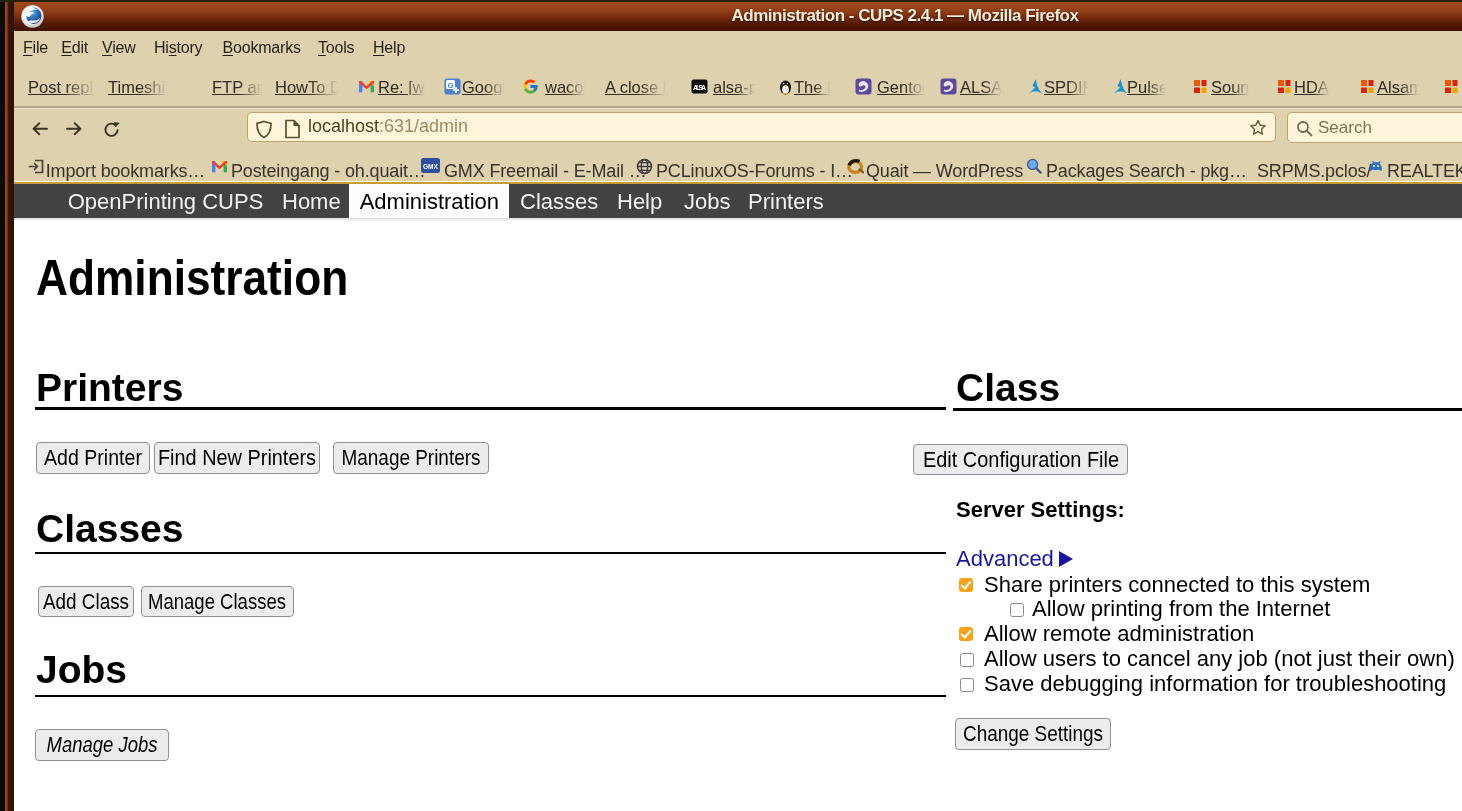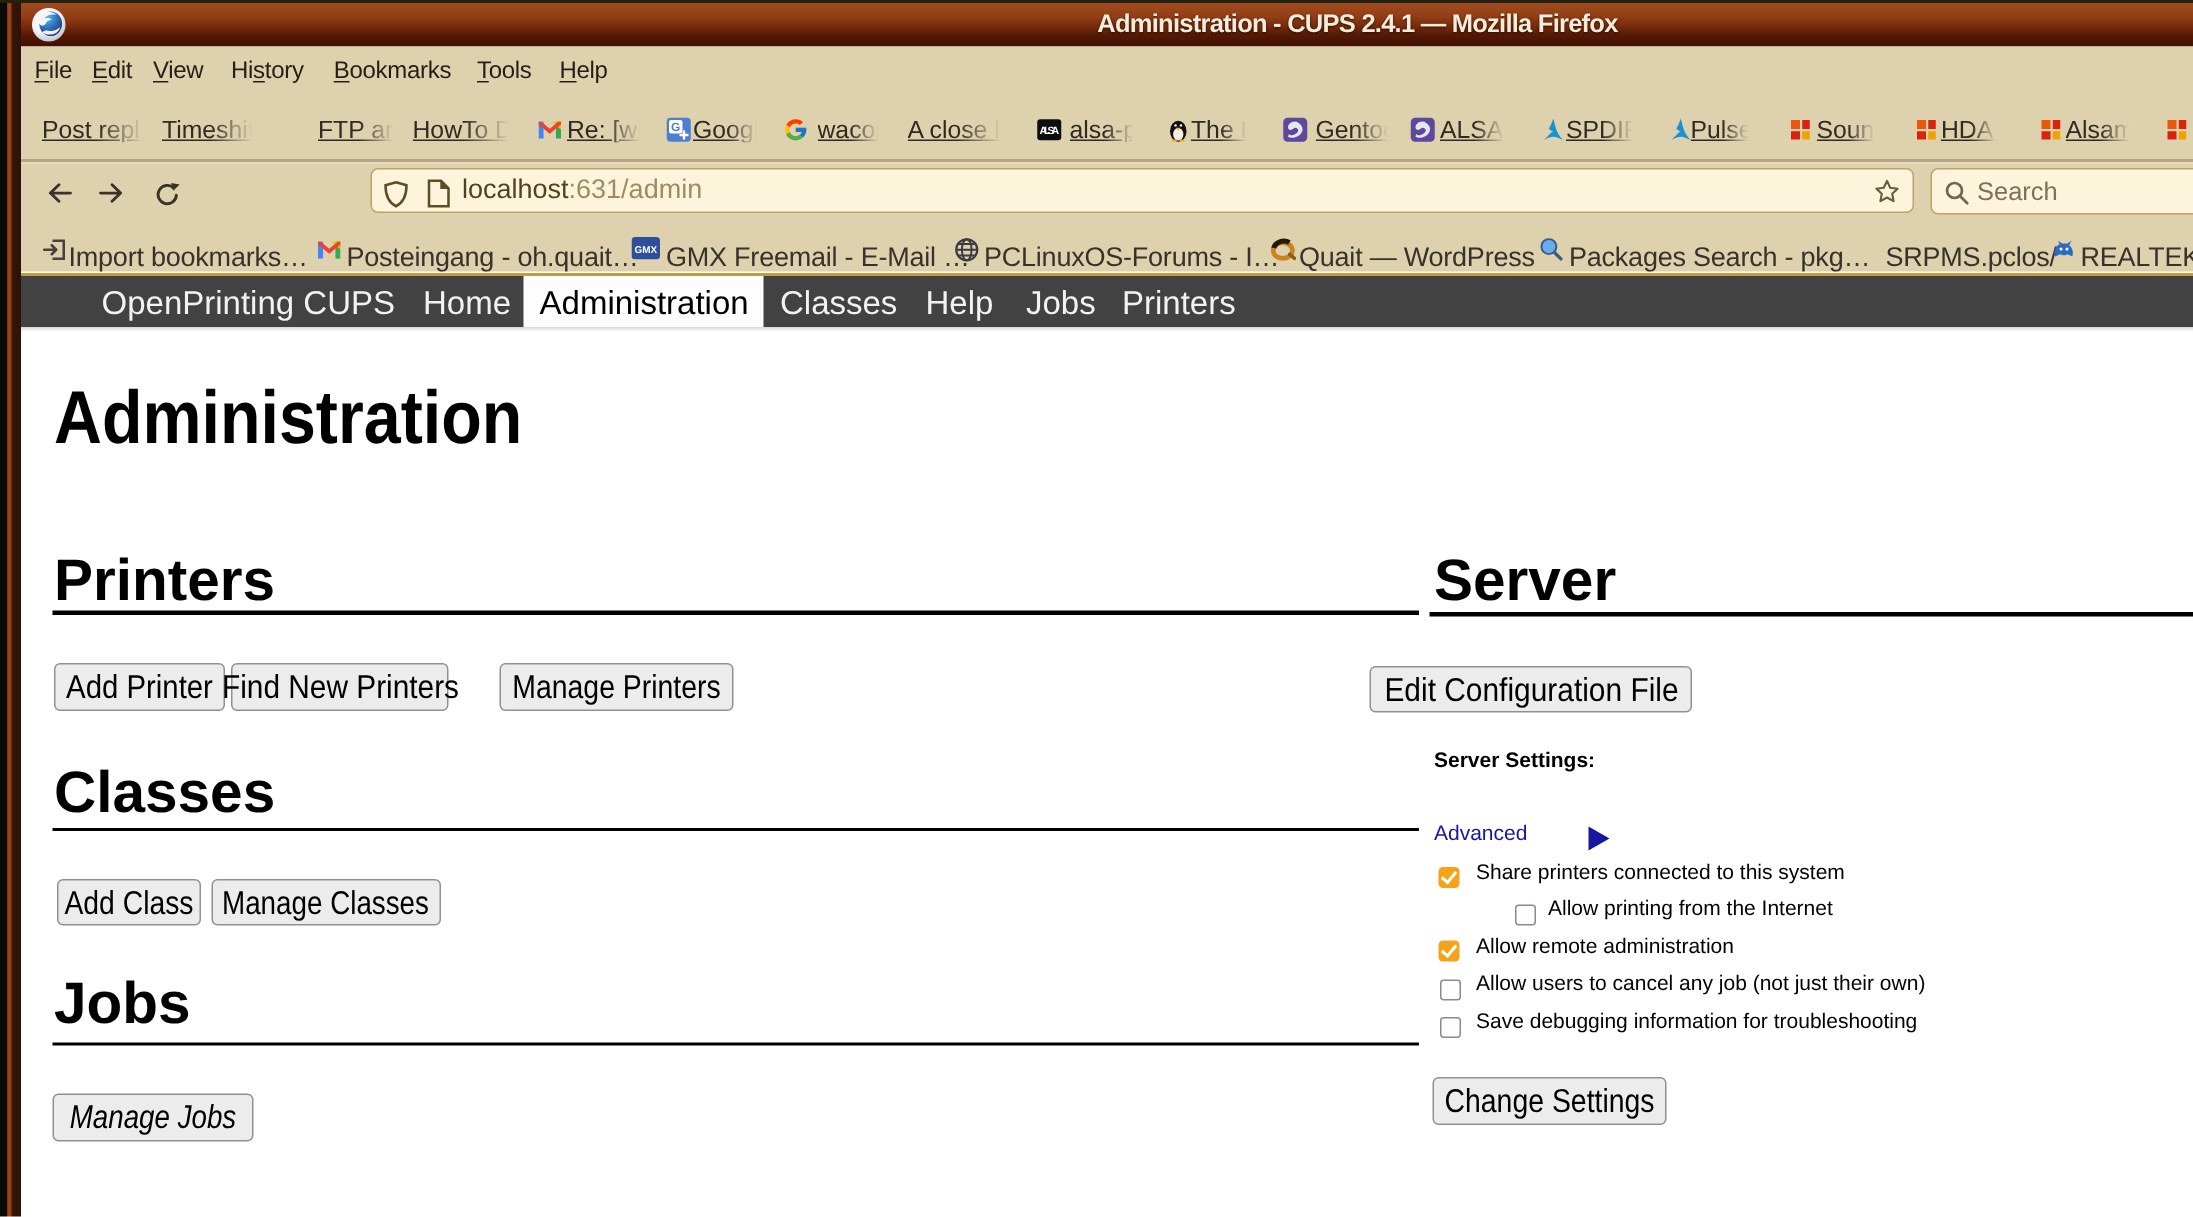--- a/index.html
+++ b/index.html
@@ -46,21 +46,21 @@
 #cnav-active span { position:absolute; left:10.7px; top:6.7px; font-size:22px; line-height:1; color:#000; white-space:nowrap; }
 
 .h1 { position:absolute; left:36px; top:252.8px; font-size:50px; font-weight:bold; line-height:1;
   color:#000; transform:scaleX(0.885); transform-origin:0 0; white-space:nowrap; }
 .h2 { position:absolute; font-size:39px; font-weight:bold; line-height:1; color:#000; white-space:nowrap; }
 .hr { position:absolute; height:2.5px; background:#000; }
 .btn { position:absolute; height:31.5px; background:#ececec; border:1px solid #8f8f9b;
   border-radius:4px; color:#000; text-align:center;padding-left:44px; }
 .btn span { position:absolute; left:50%; top:0; font-size:22px; line-height:29.5px;
   transform:translateX(-50%) scaleX(var(--k,0.88)); white-space:nowrap; }
-.body22 { position:absolute; font-size:14px; line-height:1; color:#000; white-space:nowrap; }
+.body22 { position:absolute; font-size:22px; line-height:1; color:#000; white-space:nowrap; }
 .bold { font-weight:bold; }
 .link { color:#16169e; }
 .cb { position:absolute; border-radius:3px; }
 .cb.on { width:14px; height:14px; background:#f6a21a; }
 .cb.on:after { content:""; position:absolute; left:4.4px; top:1.4px; width:4.4px; height:8px;
   border:solid #fff; border-width:0 2.3px 2.3px 0; transform:rotate(40deg); }
 .cb.off { width:14px; height:14px; background:#fdfdfd; border:1.6px solid #8a8a96; border-radius:2.5px; }
 .tri { position:absolute; width:0; height:0; border-left:14px solid #16169e;
   border-top:8.5px solid transparent; border-bottom:8.5px solid transparent; }
 svg { display:block; }
@@ -332,21 +332,21 @@
 <div class="cnav" style="left:748px;">Printers</div>
 
 <div id="content">
 <div class="h1">Administration</div>
 
 <div class="h2" style="left:36px;top:367.8px;">Printers</div>
 <div class="hr" style="left:35px;top:407px;width:910.5px;"></div>
 <div class="btn" style="left:35.9px;top:442px;width:114px;">
       <span style="--k:0.889">Add Printer</span>
     </div>
-<div class="btn" style="left:154px;top:442px;width:145px;">
+<div class="btn" style="left:154px;top:442px;width:166px;">
       <span style="--k:0.904">Find New Printers</span>
     </div>
 <div class="btn" style="left:332.7px;top:442px;width:156.5px;">
       <span style="--k:0.861">Manage Printers</span>
     </div>
 
 <div class="h2" style="left:36px;top:508.5px;">Classes</div>
 <div class="hr" style="left:35px;top:551.5px;width:910.5px;"></div>
 <div class="btn" style="left:37.9px;top:585.5px;width:96px;">
       <span style="--k:0.858">Add Class</span>
@@ -354,21 +354,21 @@
 <div class="btn" style="left:140.6px;top:585.5px;width:153px;">
       <span style="--k:0.842">Manage Classes</span>
     </div>
 
 <div class="h2" style="left:36px;top:650px;">Jobs</div>
 <div class="hr" style="left:35px;top:694.6px;width:910.5px;"></div>
 <div class="btn" style="left:35.4px;top:729px;width:134px;font-style:italic;">
       <span style="--k:0.84">Manage Jobs</span>
     </div>
 
-<div class="h2" style="left:956px;top:367.8px;">Server</div>
+<div class="h2" style="left:956px;top:367.8px;">Class</div>
 <div class="hr" style="left:953px;top:408px;width:509px;"></div>
 <div class="btn" style="left:913px;top:443.5px;width:215px;">
       <span style="--k:0.906">Edit Configuration File</span>
     </div>
 <div class="body22 bold" style="left:956px;top:499px;">Server Settings:</div>
 <div class="body22 link" style="left:956px;top:548.4px;">Advanced</div>
 <div class="tri" style="left:1059px;top:551px;"></div>
 
 <div class="cb on" style="left:959px;top:578px;"></div>
 <div class="body22" style="left:984px;top:573.5px;">Share printers connected to this system</div>

